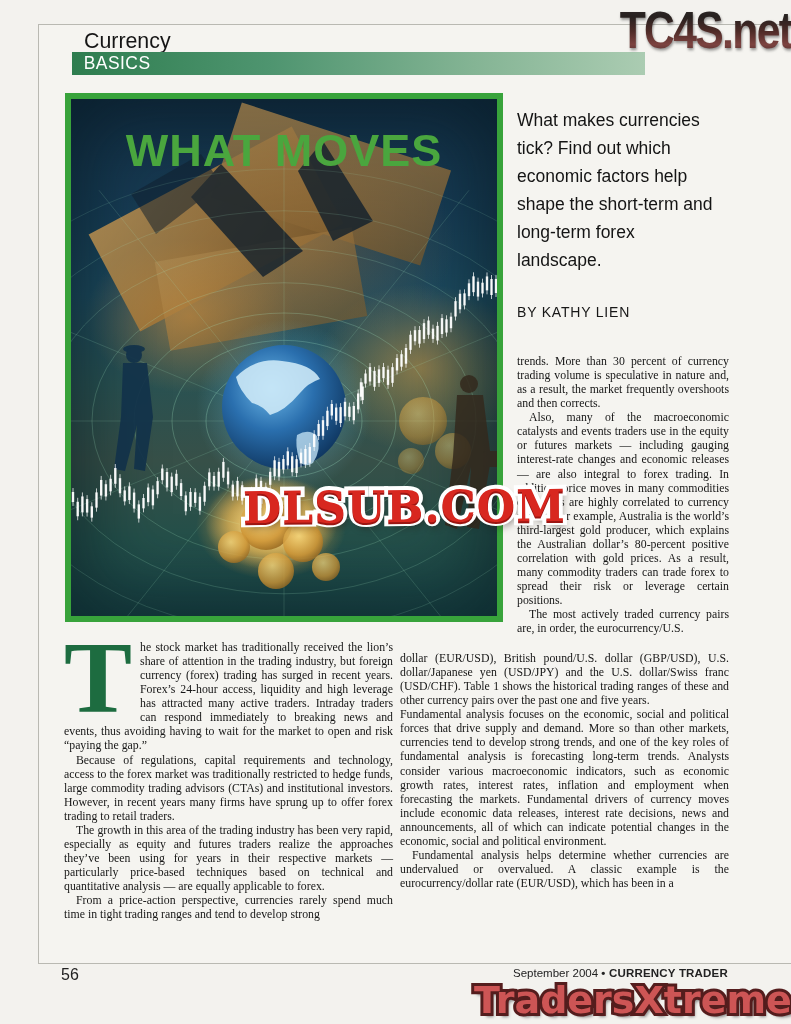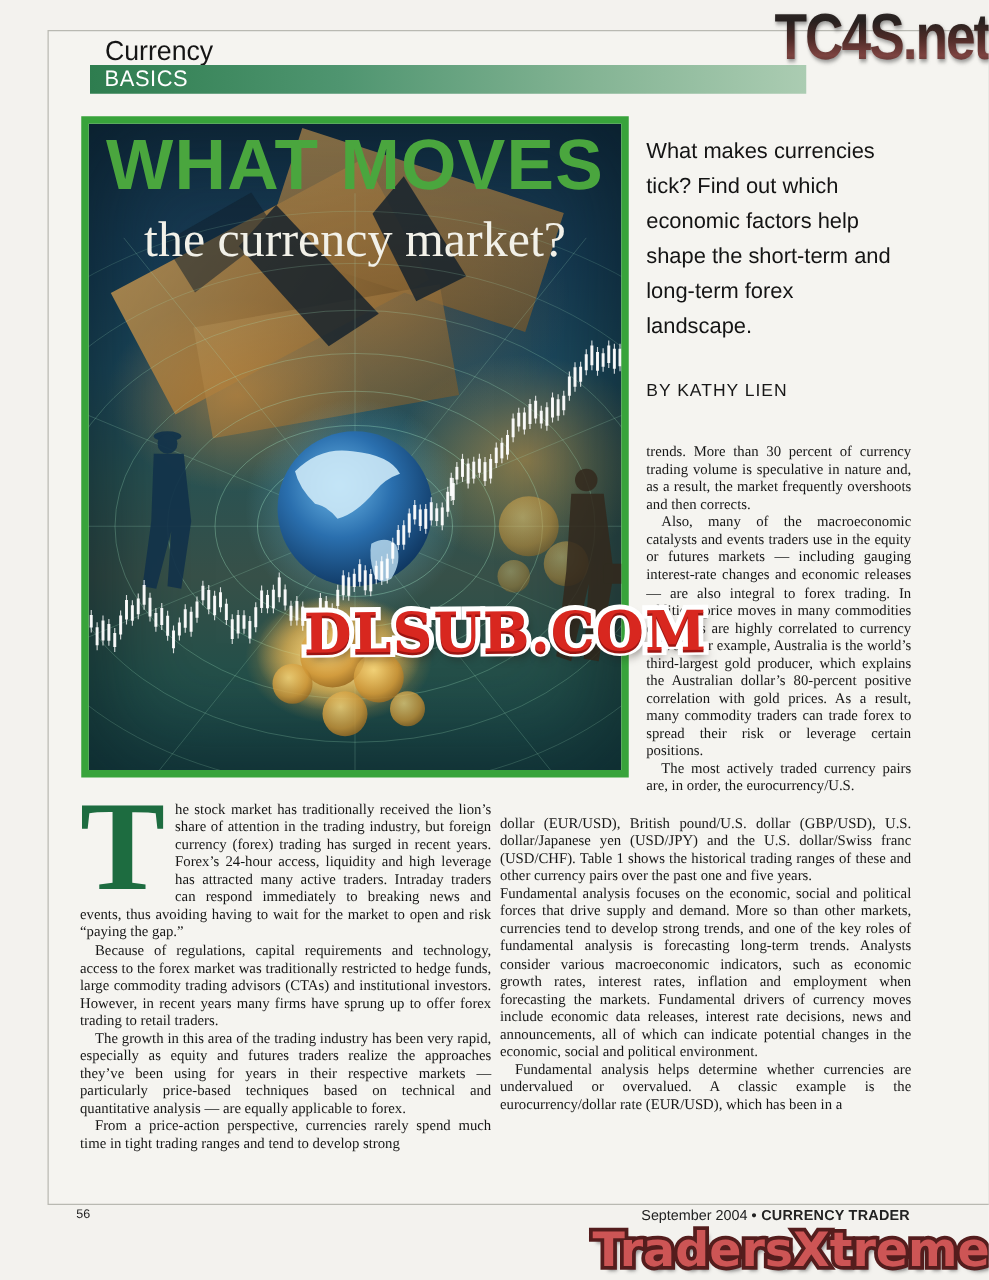--- a/index.html
+++ b/index.html
@@ -34,21 +34,21 @@
       radial-gradient(ellipse 85px 60px at 47% 82%, rgba(255,242,190,.95), rgba(255,195,85,.5) 50%, rgba(255,180,70,0) 78%),
       radial-gradient(ellipse 150px 110px at 28% 42%, rgba(222,145,55,.55), rgba(222,145,55,0) 70%),
       radial-gradient(ellipse 150px 120px at 82% 52%, rgba(232,162,66,.5), rgba(232,162,66,0) 70%),
       radial-gradient(ellipse 210px 140px at 55% 28%, rgba(190,115,40,.3), rgba(190,115,40,0) 72%),
       linear-gradient(180deg,#132e44 0%,#173c54 22%,#1d4a5e 38%,#2a5252 55%,#375048 70%,#24504a 85%,#1b4748 100%);
     box-shadow:inset 0 0 70px 18px rgba(4,22,30,.55);
   }
   .collage{position:absolute;left:0;top:0;}
   .feature-title{position:absolute;left:0;top:0;width:100%;text-align:center;}
   .feature-title .t1{
-    font-size:57px;font-weight:bold;color:#4aa63e;letter-spacing:1px;text-align:center;
+    margin-top:26px;font-size:45px;font-weight:bold;color:#4aa63e;letter-spacing:1px;text-align:center;
   }
   .feature-title .t2{
     margin-top:3px;font-family:"Liberation Serif", serif;font-size:40px;color:#f2f1e9;
   }
   
   .intro{
     position:absolute;left:517px;top:106px;width:199px;
     font-size:17.5px;line-height:28px;color:#141414;
   }
   .byline{
@@ -68,21 +68,21 @@
     float:left;
     font-family:"Liberation Serif", serif;font-weight:bold;
     font-size:102px;line-height:69px;height:68px;
     color:#1d6c40;margin:3px 8px 0 0;
   }
   .col-right-wide h2{
     font-family:"Liberation Sans", sans-serif;font-size:15.5px;font-weight:bold;
     color:#101010;margin:13px 0 4px 0;letter-spacing:-.2px;
   }
   
-  .page-num{position:absolute;left:61px;top:966px;font-size:10px;color:#222;}
+  .page-num{position:absolute;left:61px;top:966px;font-size:16px;color:#222;}
   .footer-right{position:absolute;right:63px;top:967px;font-size:11.5px;color:#222;}
   .footer-right b{font-weight:bold;letter-spacing:.2px;}
   
   .wm-tc4s{
     position:absolute;right:0;top:0;
     display:inline-block;
     font-size:52px;font-weight:bold;letter-spacing:-2px;
     transform:scaleX(.82);transform-origin:100% 0;
     background:linear-gradient(180deg,#36302f 0%,#27211f 28%,#4e2b27 52%,#7c4340 74%,#332423 100%);
     -webkit-background-clip:text;background-clip:text;color:transparent;
@@ -410,21 +410,20 @@
           <line x1="416" x2="416" y1="177.42429511614608" y2="191.35817349166166" stroke="#fff" stroke-width="2.4" stroke-opacity=".92"></line>
           <line x1="420.5" x2="420.5" y1="175.9853727689859" y2="199.98477081236965" stroke="#fff" stroke-width=".9" stroke-opacity=".8"></line>
           <line x1="420.5" x2="420.5" y1="179.9853727689859" y2="195.98477081236965" stroke="#fff" stroke-width="2.4" stroke-opacity=".92"></line>
           <line x1="425" x2="425" y1="175.92090572973285" y2="197.9815374710567" stroke="#fff" stroke-width=".9" stroke-opacity=".8"></line>
           <line x1="425" x2="425" y1="179.92090572973285" y2="193.9815374710567" stroke="#fff" stroke-width="2.4" stroke-opacity=".92"></line>
         </g>
     </svg>
 
     <div class="feature-title">
       <div class="t1">WHAT MOVES</div>
-      <div class="t2">the currency market?</div>
     </div>
   </div>
 
   <div class="intro">What makes currencies tick? Find out which economic factors help shape the short-term and long-term forex landscape.</div>
   <div class="byline">BY KATHY LIEN</div>
 
   <div class="col-right-narrow body-text">
     <p>trends. More than 30 percent of currency trading volume is speculative in nature and, as a result, the market frequently overshoots and then corrects.</p>
     <p class="ind">Also, many of the macroeconomic catalysts and events traders use in the equity or futures markets — including gauging interest-rate changes and economic releases — are also integral to forex trading. In addition, price moves in many commodities or indices are highly correlated to currency moves. For example, Australia is the world’s third-largest gold producer, which explains the Australian dollar’s 80-percent positive correlation with gold prices. As a result, many commodity traders can trade forex to spread their risk or leverage certain positions.</p>
     <p class="ind">The most actively traded currency pairs are, in order, the eurocurrency/U.S.</p>

